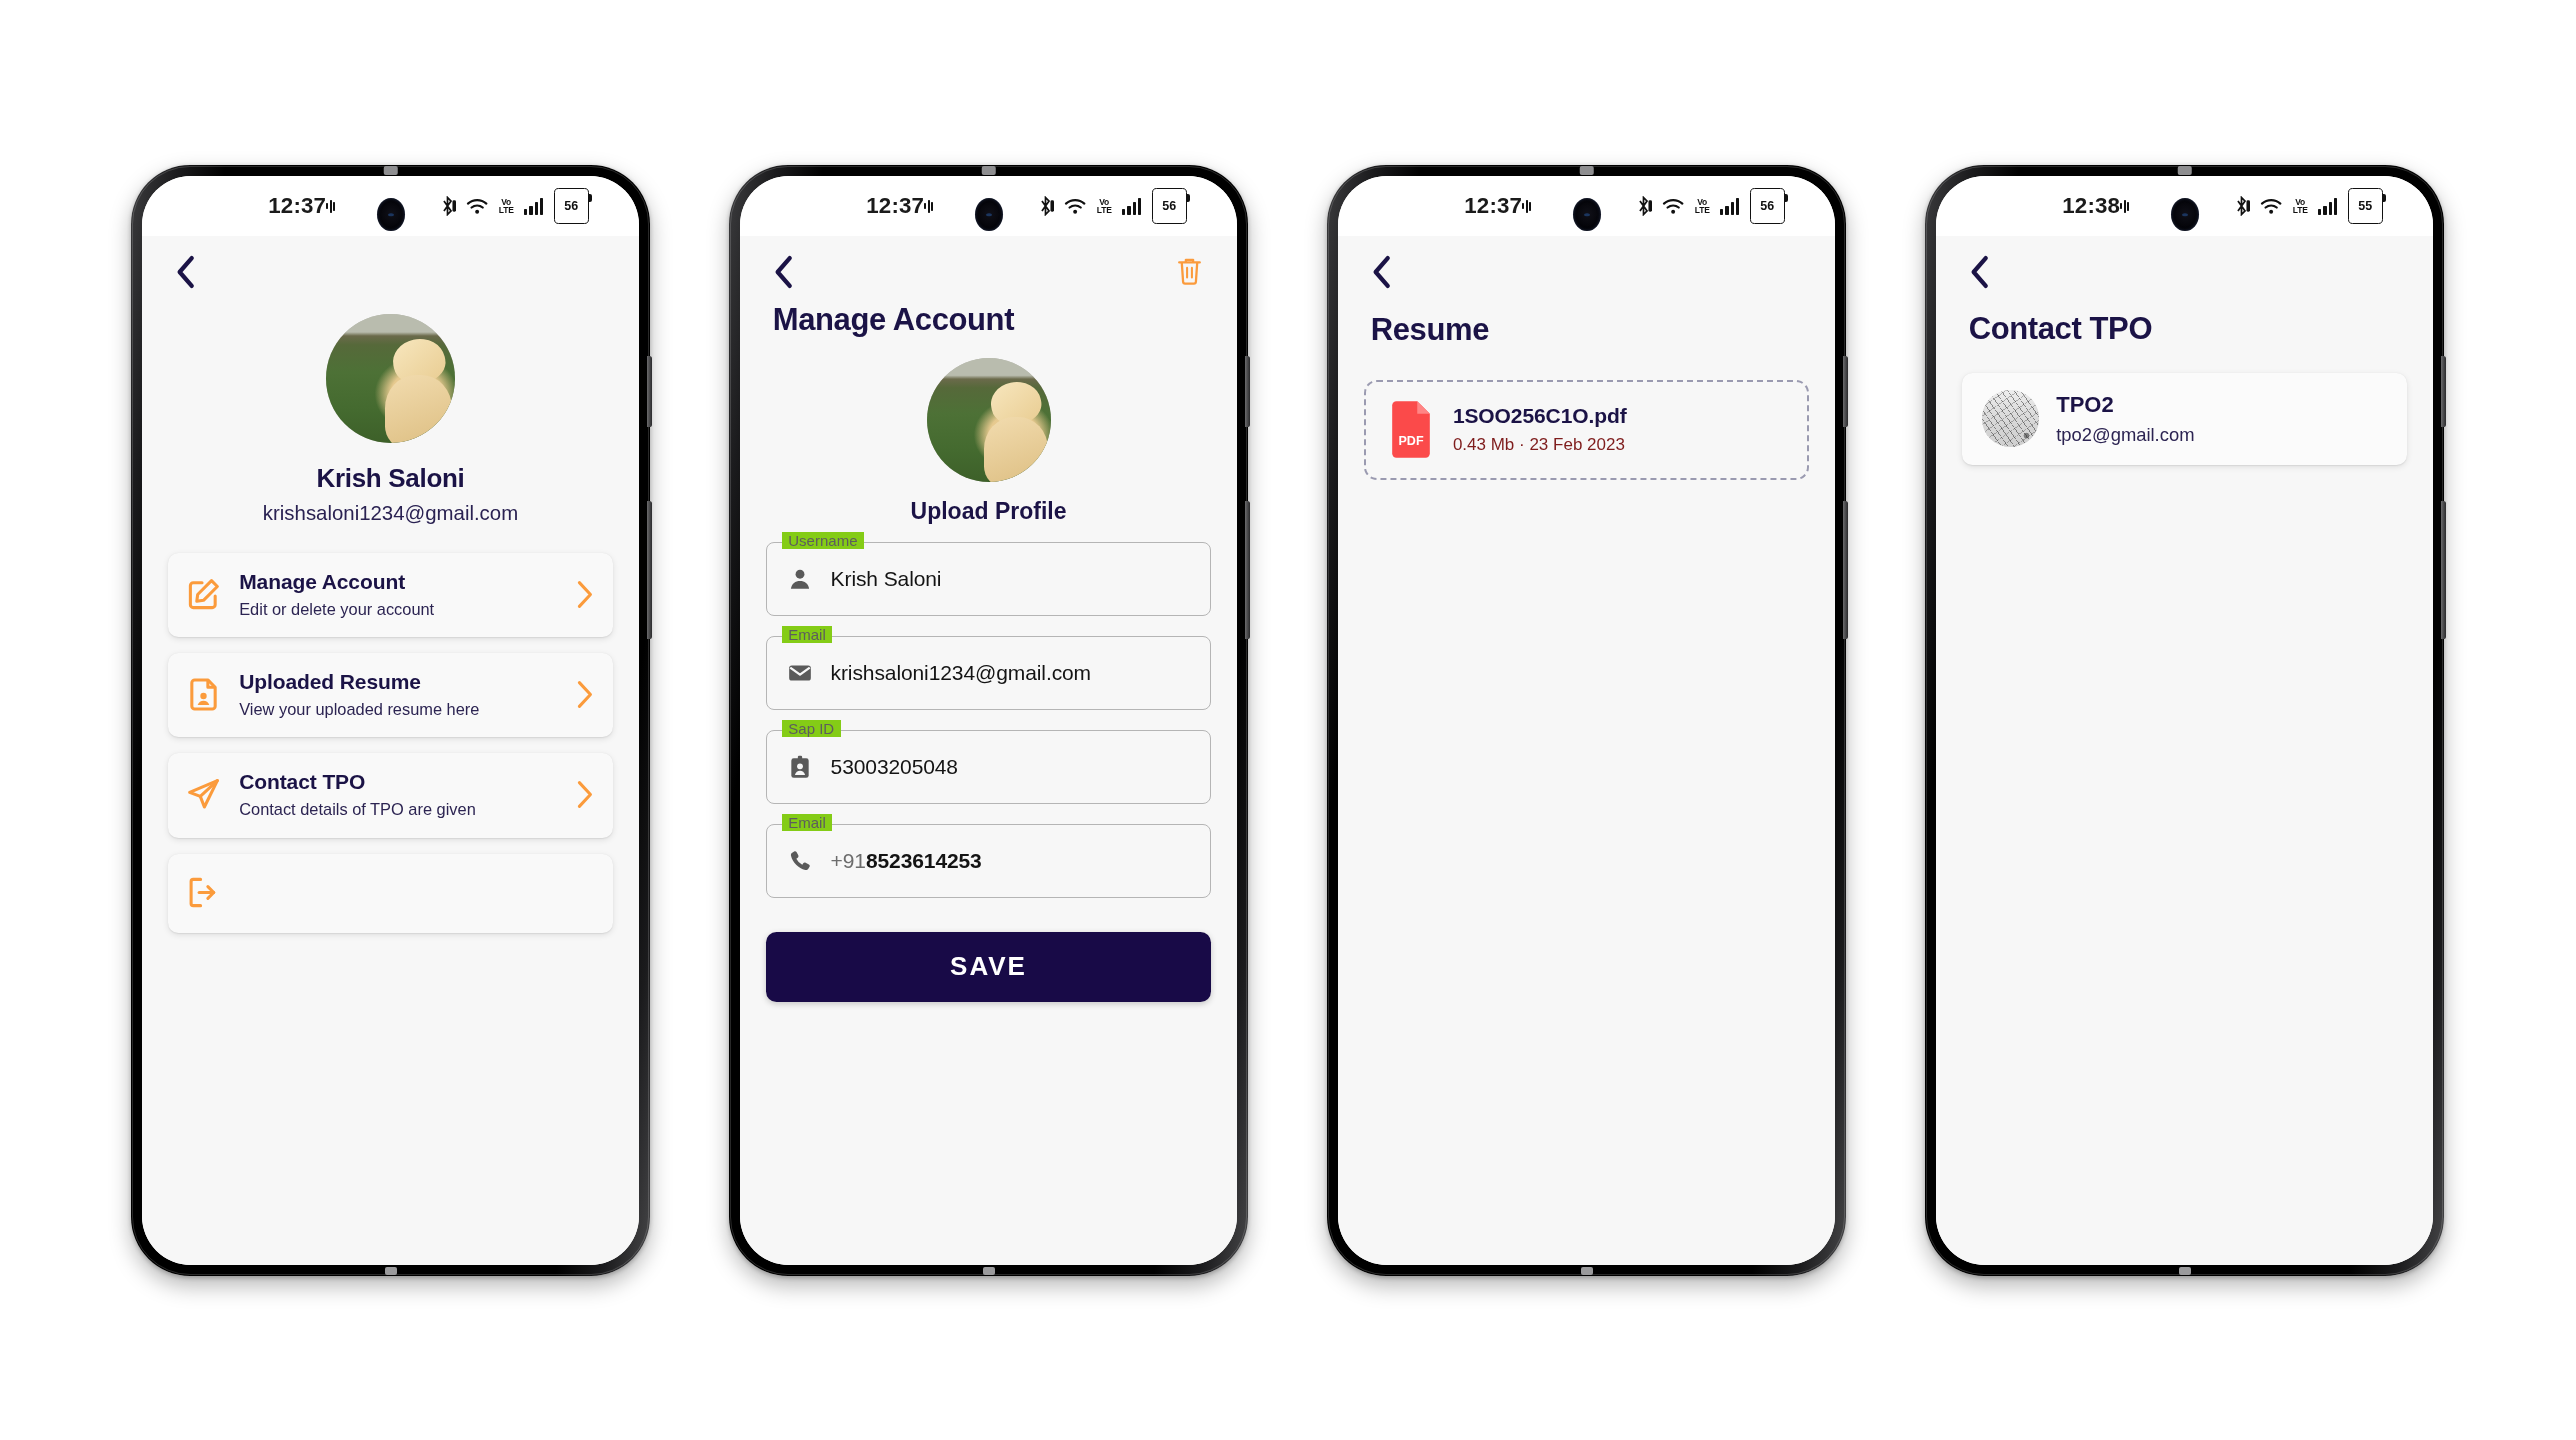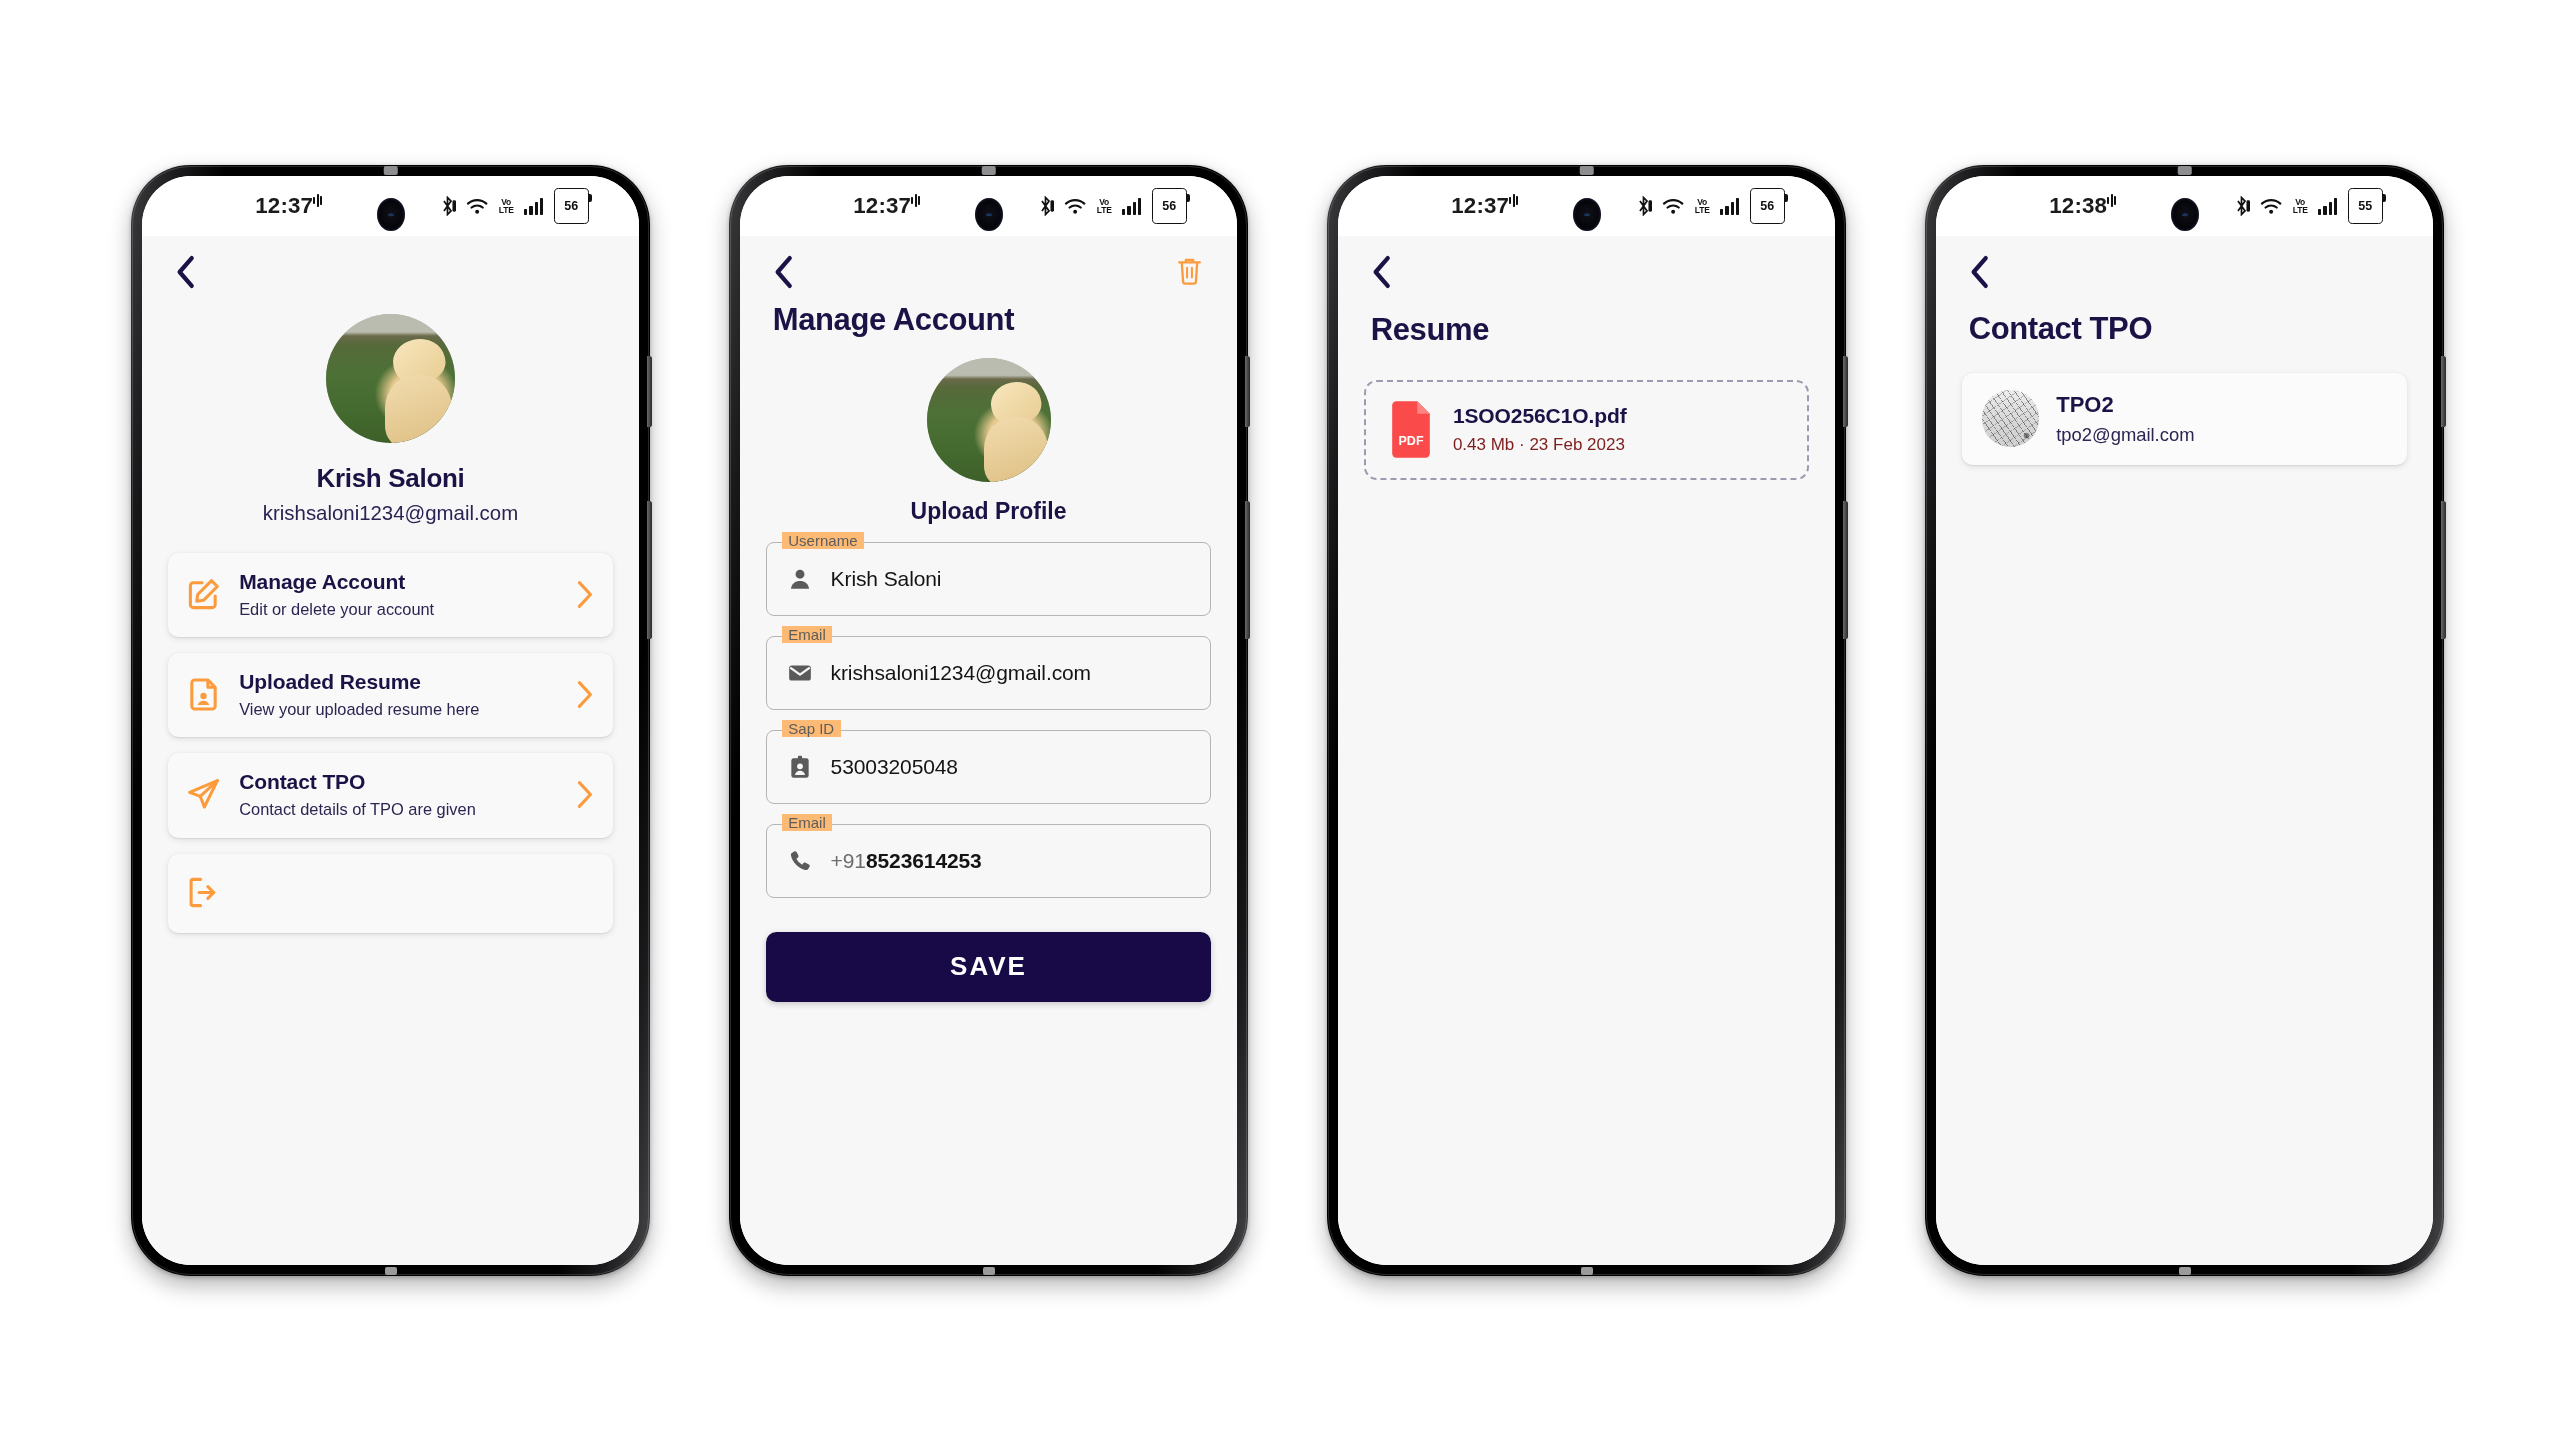--- a/index.html
+++ b/index.html
@@ -63,21 +63,21 @@
   }
 
   
   .statusbar {
     position: relative;
     height: 60px;
     background: #ffffff;
     display: flex; align-items: center;
     flex: 0 0 auto;
   }
-  .sb-left { position:absolute; left:113px; display:flex; }
+  .sb-left { position:absolute; left:126px; display:flex; align-items:center; }
   .sb-time { font-size: 22.3px; font-weight: 700; color:#1b1b1b; letter-spacing:0.2px; }
   .sb-right { position:absolute; right:50px; display:flex; align-items:center; gap:10.5px; }
   .camera {
     position:absolute; left:50%; top:22.3px; transform:translateX(-50%);
     width:28px; height:33px; border-radius:50%;
     background: radial-gradient(circle at 52% 48%, #101018 0%, #05050a 55%, #000 100%);
     box-shadow: inset 0 0 3.3px rgba(70,90,140,.55);
   }
   .camera::after{
     content:""; position:absolute; left:50%; top:50%; transform:translate(-50%,-50%);
@@ -150,21 +150,21 @@
   .upload-label { text-align:center; font-size:23px; font-weight:700; color:#1b1346; margin-top:16px; }
   .fields { margin-top:17px; display:flex; flex-direction:column; gap:20px; }
   .field {
     position:relative;
     border:1.3px solid #b5b5b5; border-radius:8px;
     height:74px; display:flex; align-items:center; gap:17px; padding:0 18.4px;
     background:transparent;
   }
   .field-label {
     position:absolute; top:-10.5px; left:14.5px; padding:0 6.6px;
-    background:#fdba74; font-size:15px; color:#5d5d5d;
+    background:#84cc16; font-size:15px; color:#5d5d5d;
   }
   .field-ico { width:28px; height:28px; flex:0 0 28px; display:flex;align-items:center;justify-content:center;}
   .field-val { font-size:21px; color:#141414; letter-spacing:-0.1px;}
   .field-val .prefix { color:#6d6d6d; }
   .save-btn {
     margin-top:34px;
     height:70px; border-radius:10.5px; background:#180a47;
     display:flex; align-items:center; justify-content:center;
     color:#ffffff; font-size:26px; font-weight:700; letter-spacing:2px;
     box-shadow:0 2px 6px rgba(0,0,0,.20);

